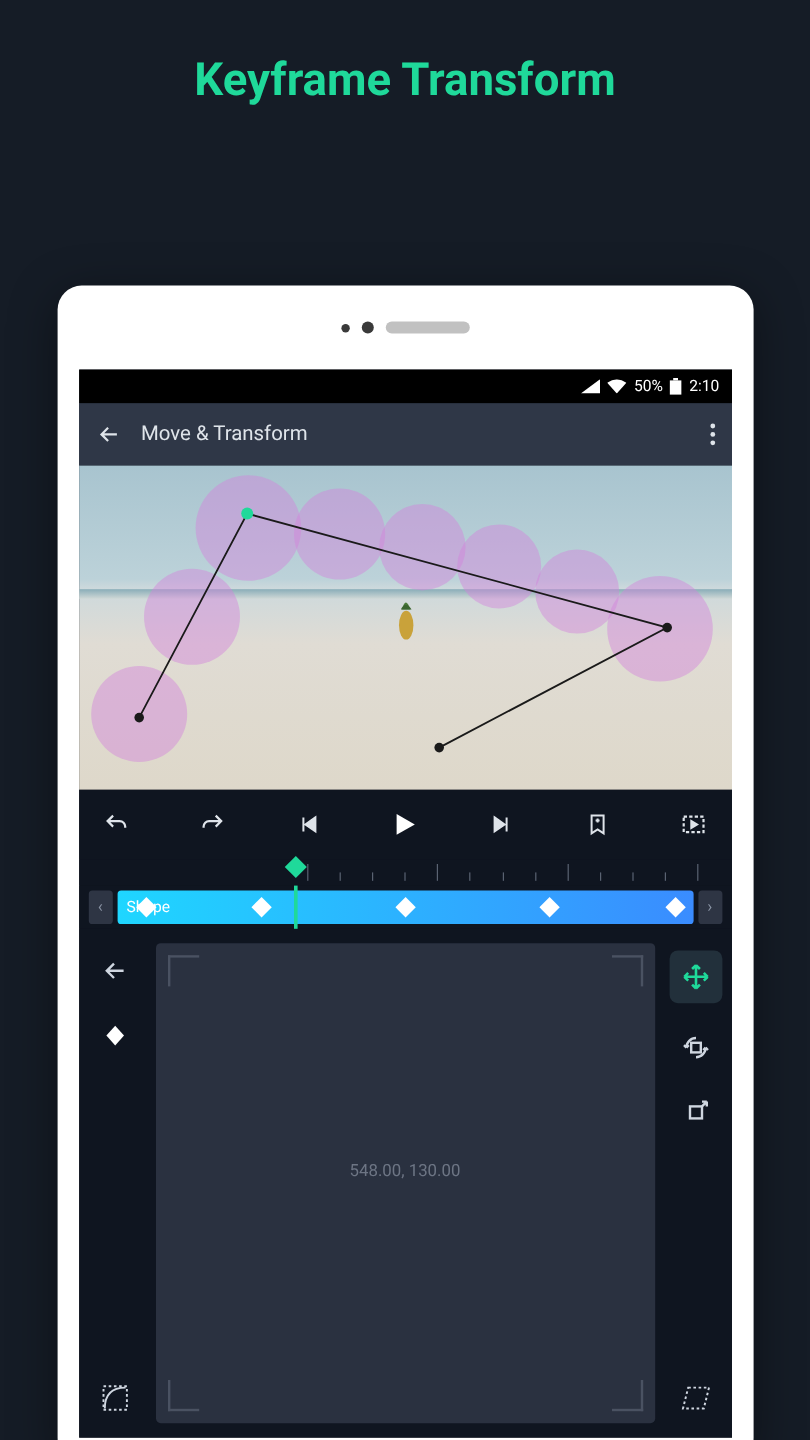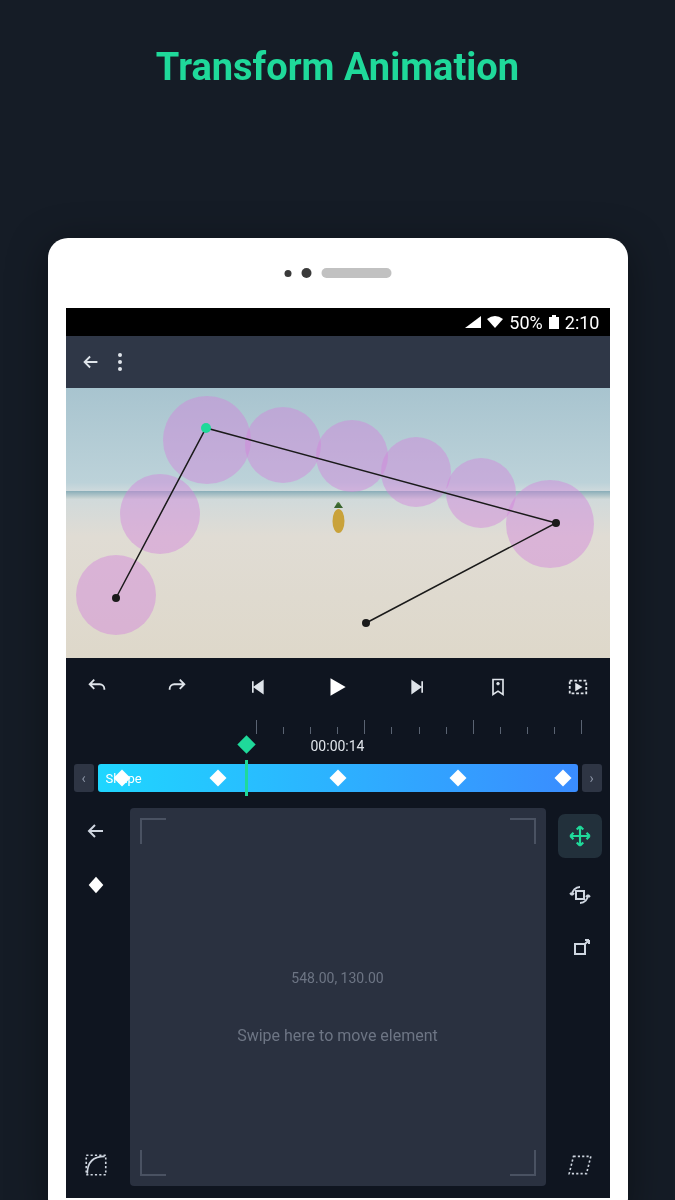--- a/index.html
+++ b/index.html
@@ -34,21 +34,21 @@
   .cam-dot { width: 10px; height: 10px; background: #3a3a3a; border-radius: 50%; }
   .cam-dot.small { width: 7px; height: 7px; }
   .speaker { width: 70px; height: 10px; background: #c1c1c1; border-radius: 5px; }
 
   .screen {
     width: 100%; height: 100%; background: #0f1520;
     display: flex; flex-direction: column; position: relative;
   }
   .status-bar {
     height: 28px; background: #000; color: #fff; display: flex;
-    justify-content: flex-end; align-items: center; padding: 0 10px; gap: 6px; font-size: 18px;
+    justify-content: flex-end; align-items: center; padding: 0 10px; gap: 6px; font-size: 13px;
   }
   .status-bar svg { display: block; }
 
   .app-bar {
     height: 52px; background: #2f3747; display: flex; align-items: center;
     padding: 0 14px; gap: 16px; color: #dfe4ea;
   }
   .app-title { font-size: 17px; font-weight: 400; flex: 1; }
   .dots { display: flex; flex-direction: column; gap: 3px; }
   .dots span { width: 4px; height: 4px; background: #dfe4ea; border-radius: 50%; }
@@ -130,21 +130,21 @@
   .corner.tr{ top:10px; right:10px; border-left:none; border-bottom:none;}
   .corner.bl{ bottom:10px; left:10px; border-right:none; border-top:none;}
   .corner.br{ bottom:10px; right:10px; border-left:none; border-top:none;}
   .coords { font-size:14px; margin-bottom:40px; margin-top:20px;}
   .swipe-hint { font-size:16px; }
 </style>
 </head>
 <body>
 
 <div class="promo-header">
-  <div class="promo-title">Transform Animation</div>
+  <div class="promo-title">Keyframe Transform</div>
 </div>
 
 <div class="tablet">
   <div class="tablet-camera">
     <div class="cam-dot small"></div>
     <div class="cam-dot"></div>
     <div class="speaker"></div>
   </div>
 
   <div class="screen">
@@ -161,20 +161,21 @@
           <rect x="3" y="0" width="4" height="2" fill="#fff"></rect>
           <rect x="0" y="2" width="10" height="12" fill="#fff"></rect>
         </svg>
       <span>2:10</span>
     </div>
 
     <div class="app-bar">
       <svg width="22" height="22" viewBox="0 0 24 24" fill="none" stroke="#dfe4ea" stroke-width="2">
           <path d="M19 12H5M11 6l-6 6 6 6"></path>
         </svg>
+      <div class="app-title">Move &amp; Transform</div>
       <div class="dots">
           <span></span>
           <span></span>
           <span></span>
         </div>
     </div>
 
     <div class="preview">
       <div class="ocean"></div>
       <div class="pineapple">
@@ -252,21 +253,20 @@
           <span class="short"></span>
           <span class="short"></span>
           <span class="short"></span>
         <span class="tall"></span>
           <span class="short"></span>
           <span class="short"></span>
           <span class="short"></span>
         <span class="tall"></span>
       </div>
     </div>
-    <div class="timecode">00:00:14</div>
 
     <div class="timeline-row">
       <div class="tl-arrow">‹</div>
       <div class="clip">
         <span>Shape</span>
         <div class="kf-diamond" style="left:5%;"></div>
         <div class="kf-diamond" style="left:25%;"></div>
         <div class="kf-diamond" style="left:50%;"></div>
         <div class="kf-diamond" style="left:75%;"></div>
         <div class="kf-diamond" style="left:97%;"></div>
@@ -294,21 +294,20 @@
             </svg>
           </div>
       </div>
 
       <div class="center-panel">
         <div class="corner tl"></div>
           <div class="corner tr"></div>
           <div class="corner bl"></div>
           <div class="corner br"></div>
         <div class="coords">548.00, 130.00</div>
-        <div class="swipe-hint">Swipe here to move element</div>
       </div>
 
       <div class="side-col right-col">
         <div class="btn active">
             <svg width="26" height="26" viewBox="0 0 24 24" fill="none" stroke="#1fd99a" stroke-width="2">
               <path d="M12 3v18M3 12h18M12 3l-3 3M12 3l3 3M12 21l-3-3M12 21l3-3M3 12l3-3M3 12l3 3M21 12l-3-3M21 12l-3 3"></path>
             </svg>
           </div>
         <div class="btn">
             <svg width="24" height="24" viewBox="0 0 24 24" fill="none" stroke="currentColor" stroke-width="2">

